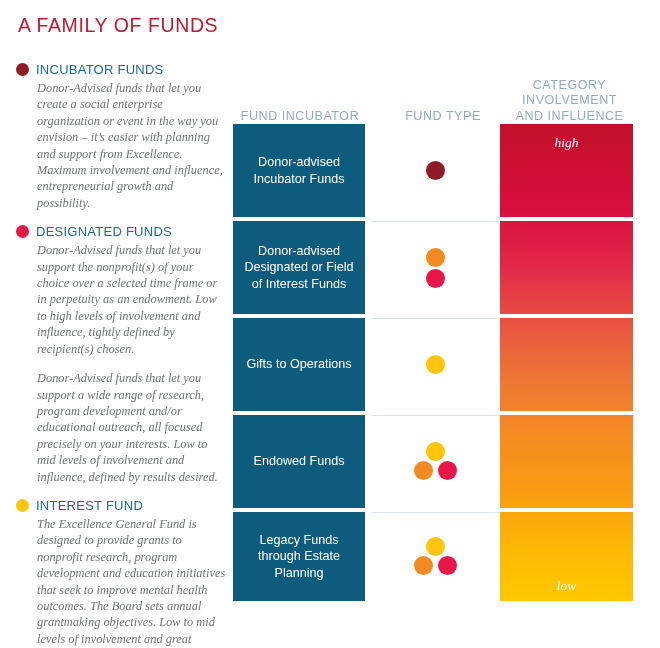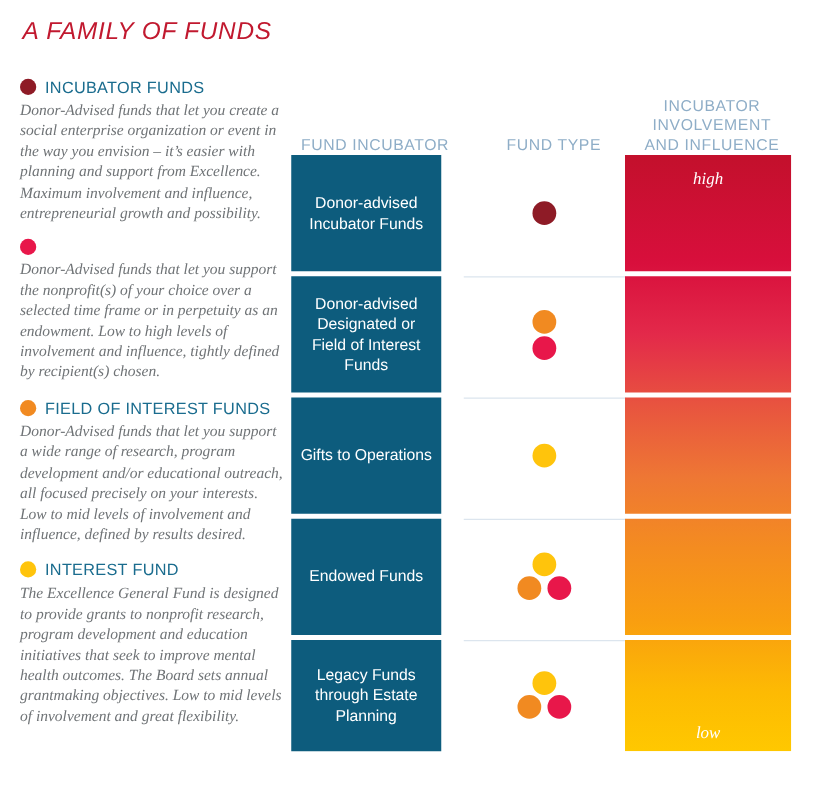--- a/index.html
+++ b/index.html
@@ -18,21 +18,20 @@
 
   
   .page-title {
     position: absolute;
     left: 18px;
     top: 14px;
     font-size: 19.5px;
     letter-spacing: 0.6px;
     color: #C1192F;
     font-weight: 400;
-    font-style: italic;
   }
 
   
   .legend {
     position: absolute;
     left: 16px;
     top: 62px;
     width: 212px;
   }
   .legend-entry { margin-bottom: 13px; }
@@ -49,20 +48,21 @@
     flex: 0 0 auto;
     display: block;
   }
   .legend-title {
     color: #1A6C8E;
     font-size: 13px;
     letter-spacing: 0.25px;
     white-space: nowrap;
   }
   .legend-desc {
+    margin-left: 21px;
     font-family: "Liberation Serif", serif;
     font-style: italic;
     font-size: 12.4px;
     line-height: 16.4px;
     color: #6F7376;
     text-align: left;
   }
 
   
   .matrix {
@@ -104,21 +104,21 @@
   .r1 { top: 97px;  height: 93px; }
   .r2 { top: 194px; height: 93px; }
   .r3 { top: 291px; height: 93px; }
   .r4 { top: 388px; height: 89px; }
 
   .cell-category {
     position: absolute;
     left: 0;
     top: 0;
     bottom: 0;
-    width: 120px;
+    width: 132px;
     background: #0D5C7D;
     color: #ffffff;
     display: flex;
     align-items: center;
     justify-content: center;
     text-align: center;
     font-size: 12.6px;
     line-height: 16.5px;
     padding: 0 6px;
     box-sizing: border-box;
@@ -214,48 +214,45 @@
     <div class="legend-head">
       <span class="legend-dot" style="background:#8E1B26"></span>
       <span class="legend-title">INCUBATOR FUNDS</span>
     </div>
     <div class="legend-desc">Donor-Advised funds that let you create a social enterprise organization or event in the way you envision – it’s easier with planning and support from Excellence. Maximum involvement and influence, entrepreneurial growth and possibility.</div>
   </div>
 
   <div class="legend-entry">
     <div class="legend-head">
       <span class="legend-dot" style="background:#E8174A"></span>
+      <span class="legend-title">DESIGNATED FUNDS</span>
     </div>
     <div class="legend-desc">Donor-Advised funds that let you support the nonprofit(s) of your choice over a selected time frame or in perpetuity as an endowment. Low to high levels of involvement and influence, tightly defined by recipient(s) chosen.</div>
   </div>
 
   <div class="legend-entry">
-    <div class="legend-head">
-      <span class="legend-dot" style="background:#F18A21"></span>
-      <span class="legend-title">FIELD OF INTEREST FUNDS</span>
-    </div>
     <div class="legend-desc">Donor-Advised funds that let you support a wide range of research, program development and/or educational outreach, all focused precisely on your interests. Low to mid levels of involvement and influence, defined by results desired.</div>
   </div>
 
   <div class="legend-entry">
     <div class="legend-head">
       <span class="legend-dot" style="background:#FFC40C"></span>
       <span class="legend-title">INTEREST FUND</span>
     </div>
     <div class="legend-desc">The Excellence General Fund is designed to provide grants to nonprofit research, program development and education initiatives that seek to improve mental health outcomes. The Board sets annual grantmaking objectives.  Low to mid levels of involvement and great flexibility.</div>
   </div>
 </div>
 
 <div class="matrix">
 
   <div class="matrix-head">
     <div class="col-head c1">FUND INCUBATOR</div>
     <div class="col-head c2">FUND TYPE</div>
     <div class="col-head c3">
-      <div>INCUBATOR</div>
+      <div>CATEGORY</div>
       <div>INVOLVEMENT</div>
       <div>AND INFLUENCE</div>
     </div>
   </div>
 
   <div class="matrix-body">
 
     <div class="row r0">
       <div class="cell-category">Donor-advised Incubator Funds</div>
       <div class="cell-type">

